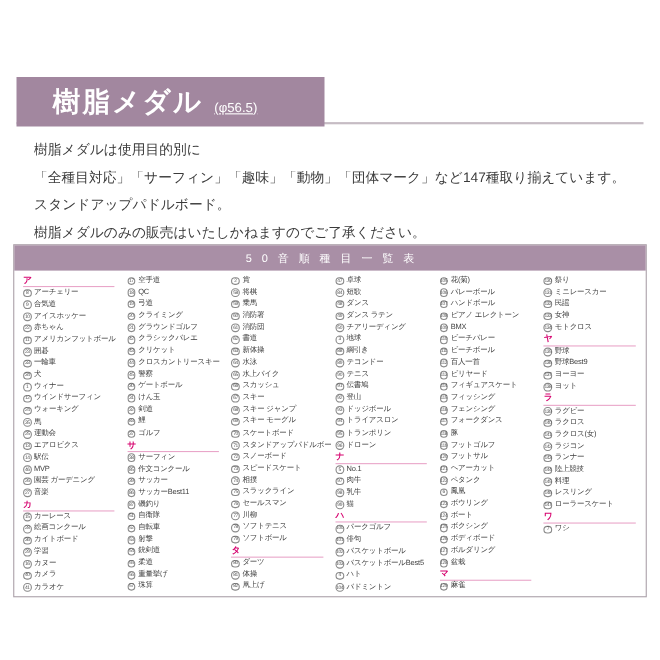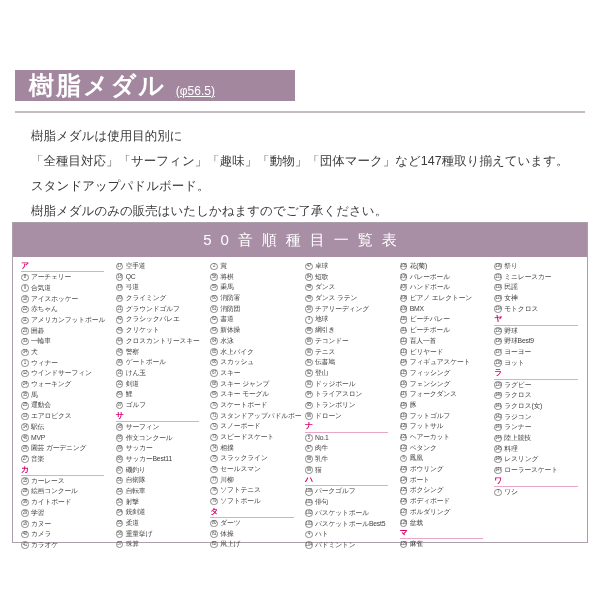--- a/index.html
+++ b/index.html
@@ -7,35 +7,35 @@
     width:600px;height:600px;background:#ffffff;
     font-family:"Liberation Sans","DejaVu Sans",sans-serif;
     color:#3c3c3c;position:relative;overflow:hidden;
   }
   
   .titlewrap{
     position:absolute;left:15px;top:70px;width:570px;height:41px;
     border-bottom:2px solid #c6bcc4;
   }
   .titlebar{
-    position:absolute;left:0;top:0;width:280px;height:31px;
-    background:#a2879f;display:flex;align-items:center;padding-left:14px;box-sizing:border-box;
+    position:absolute;left:0;top:0;width:280px;height:45px;
+    background:#a2879f;display:flex;align-items:center;padding-left:33px;box-sizing:border-box;
   }
   .titlebar .big{color:#ffffff;font-size:25px;font-weight:bold;letter-spacing:2px;}
   .titlebar .small{color:#ffffff;font-size:12px;margin-left:10px;margin-top:10px;text-decoration:underline;}
   
   .intro{position:absolute;left:31px;top:124px;width:575px;}
   .intro p{margin:0;font-size:12.5px;line-height:25px;color:#3b3b3b;}
   
   .listtable{
     position:absolute;left:12px;top:222px;width:576px;height:321px;
     border:1px solid #aba0a9;box-sizing:border-box;background:#ffffff;
   }
   .listtable .thead{
-    height:34px;background:#a98fa6;color:#ffffff;font-size:15px;
+    height:23px;background:#a98fa6;color:#ffffff;font-size:10px;
     display:flex;align-items:center;justify-content:center;
     letter-spacing:9px;text-indent:9px;
   }
   .cols{display:flex;height:296px;padding:4px 2px 0 4px;box-sizing:border-box;}
   .col{flex:1 1 0;overflow:hidden;padding-left:4px;box-sizing:border-box;}
   .row{height:10.7px;line-height:10.7px;white-space:nowrap;}
   .section{
     color:#d6006e;font-weight:bold;font-size:8px;
     border-bottom:1px solid #e9a6c9;width:92%;height:10.2px;line-height:10.2px;
   }

